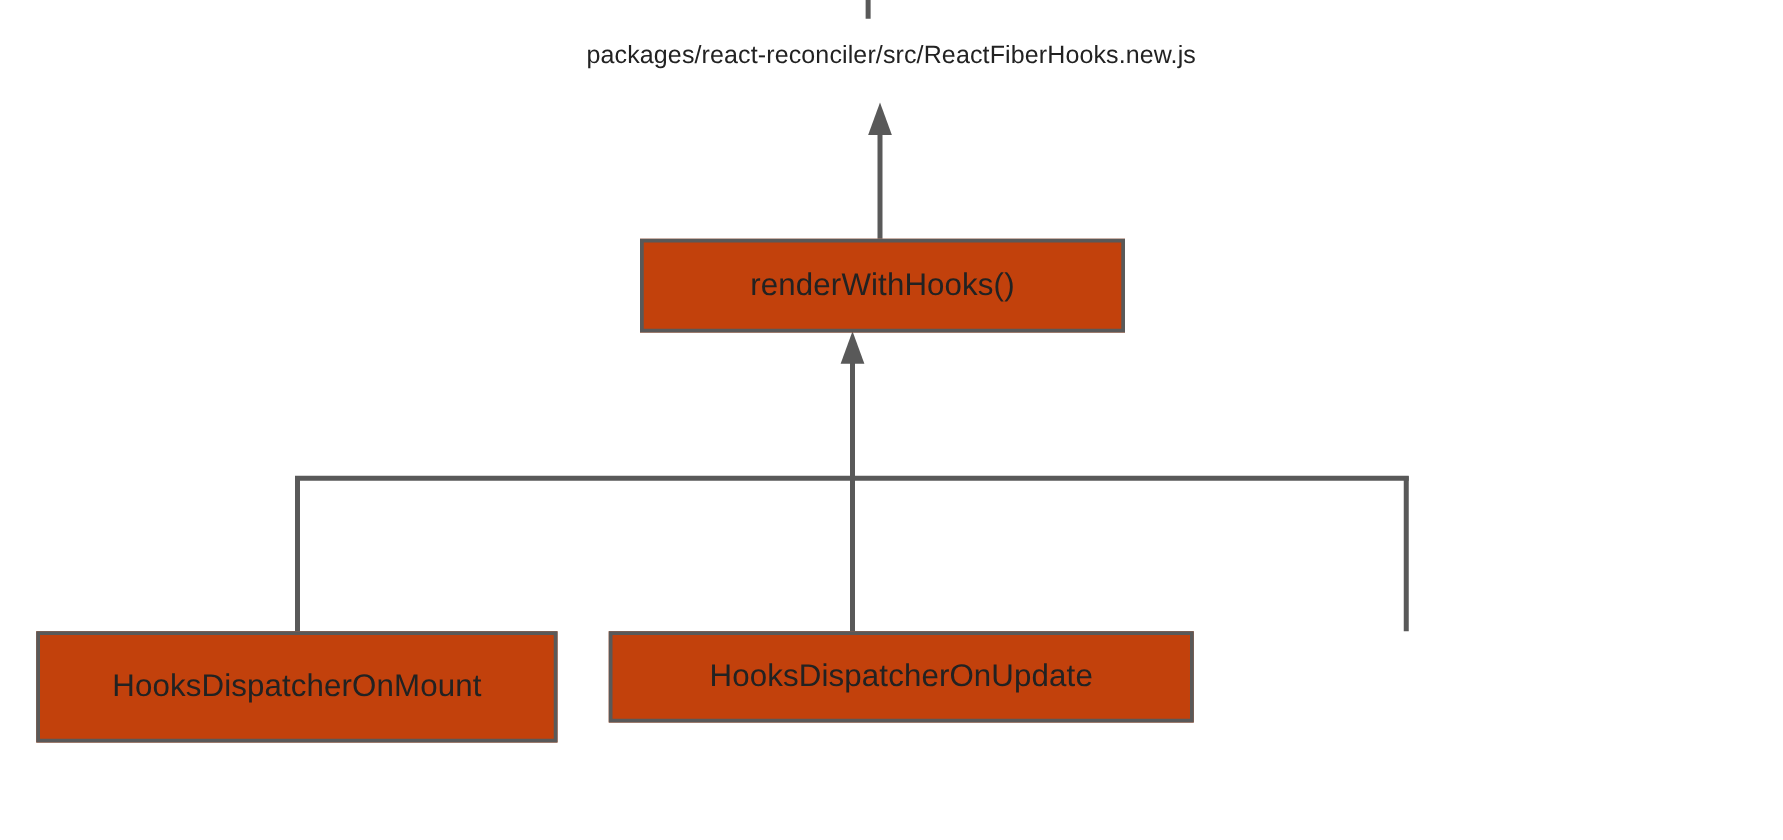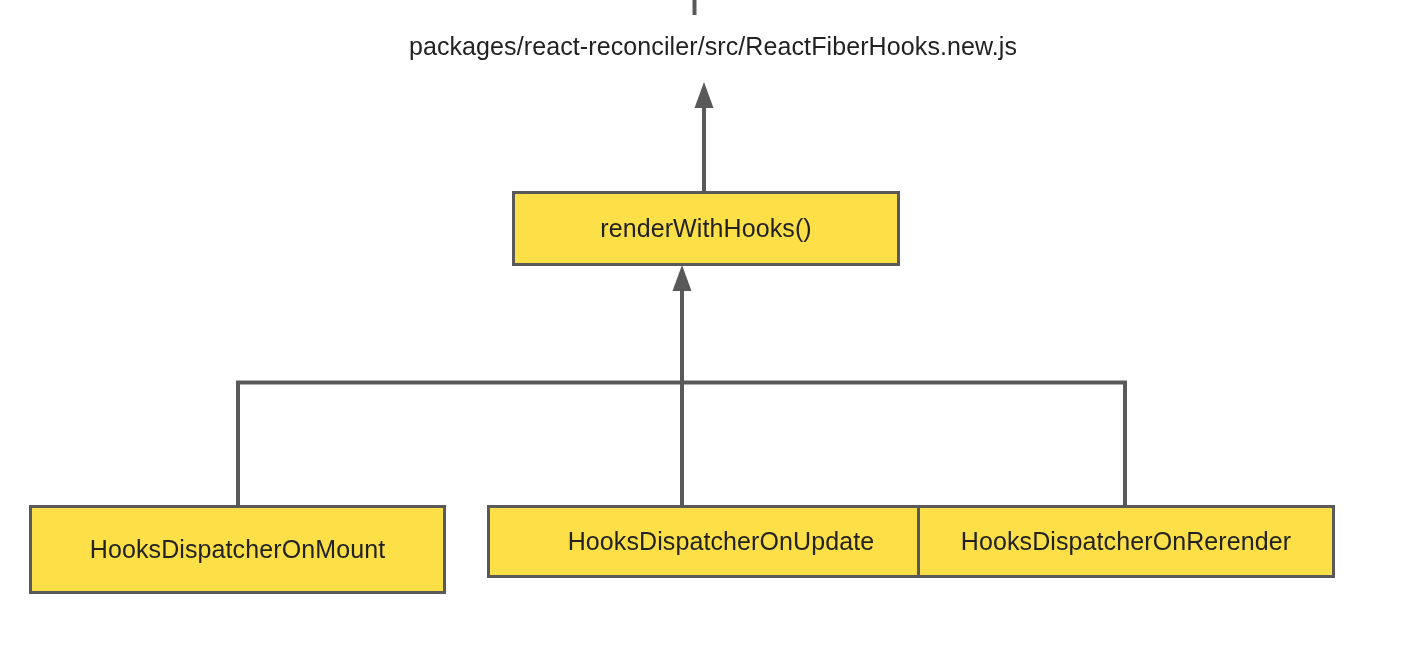--- a/index.html
+++ b/index.html
@@ -23,35 +23,35 @@
     position: absolute;
     left: 0;
     top: 0;
     width: 1426px;
     height: 672px;
   }
   .node-box {
     position: absolute;
     box-sizing: border-box;
     border: 3px solid #595959;
-    background: #fde047;
+    background: #c2410c;
     display: flex;
     align-items: center;
     justify-content: center;
     color: #222222;
     font-size: 25px;
     font-weight: 400;
     line-height: 1;
     letter-spacing: 0.1px;
     white-space: nowrap;
   }
   .file-label {
     position: absolute;
     color: #222222;
-    font-size: 25px;
+    font-size: 20px;
     font-weight: 400;
     line-height: 1;
     white-space: nowrap;
     text-align: center;
     letter-spacing: 0.1px;
   }
   #node-render-with-hooks {
     left: 512px;
     top: 191px;
     width: 388px;
@@ -104,15 +104,14 @@
   </svg>
 
   <div class="file-label" id="file-path-label">packages/react-reconciler/src/ReactFiberHooks.new.js</div>
 
   <div class="node-box" id="node-render-with-hooks">renderWithHooks()</div>
 
   <div class="node-box" id="node-hooks-dispatcher-on-mount">HooksDispatcherOnMount</div>
 
   <div class="node-box" id="node-hooks-dispatcher-on-update">HooksDispatcherOnUpdate</div>
 
-  <div class="node-box" id="node-hooks-dispatcher-on-rerender">HooksDispatcherOnRerender</div>
 
 </div>
 
 </body></html>

